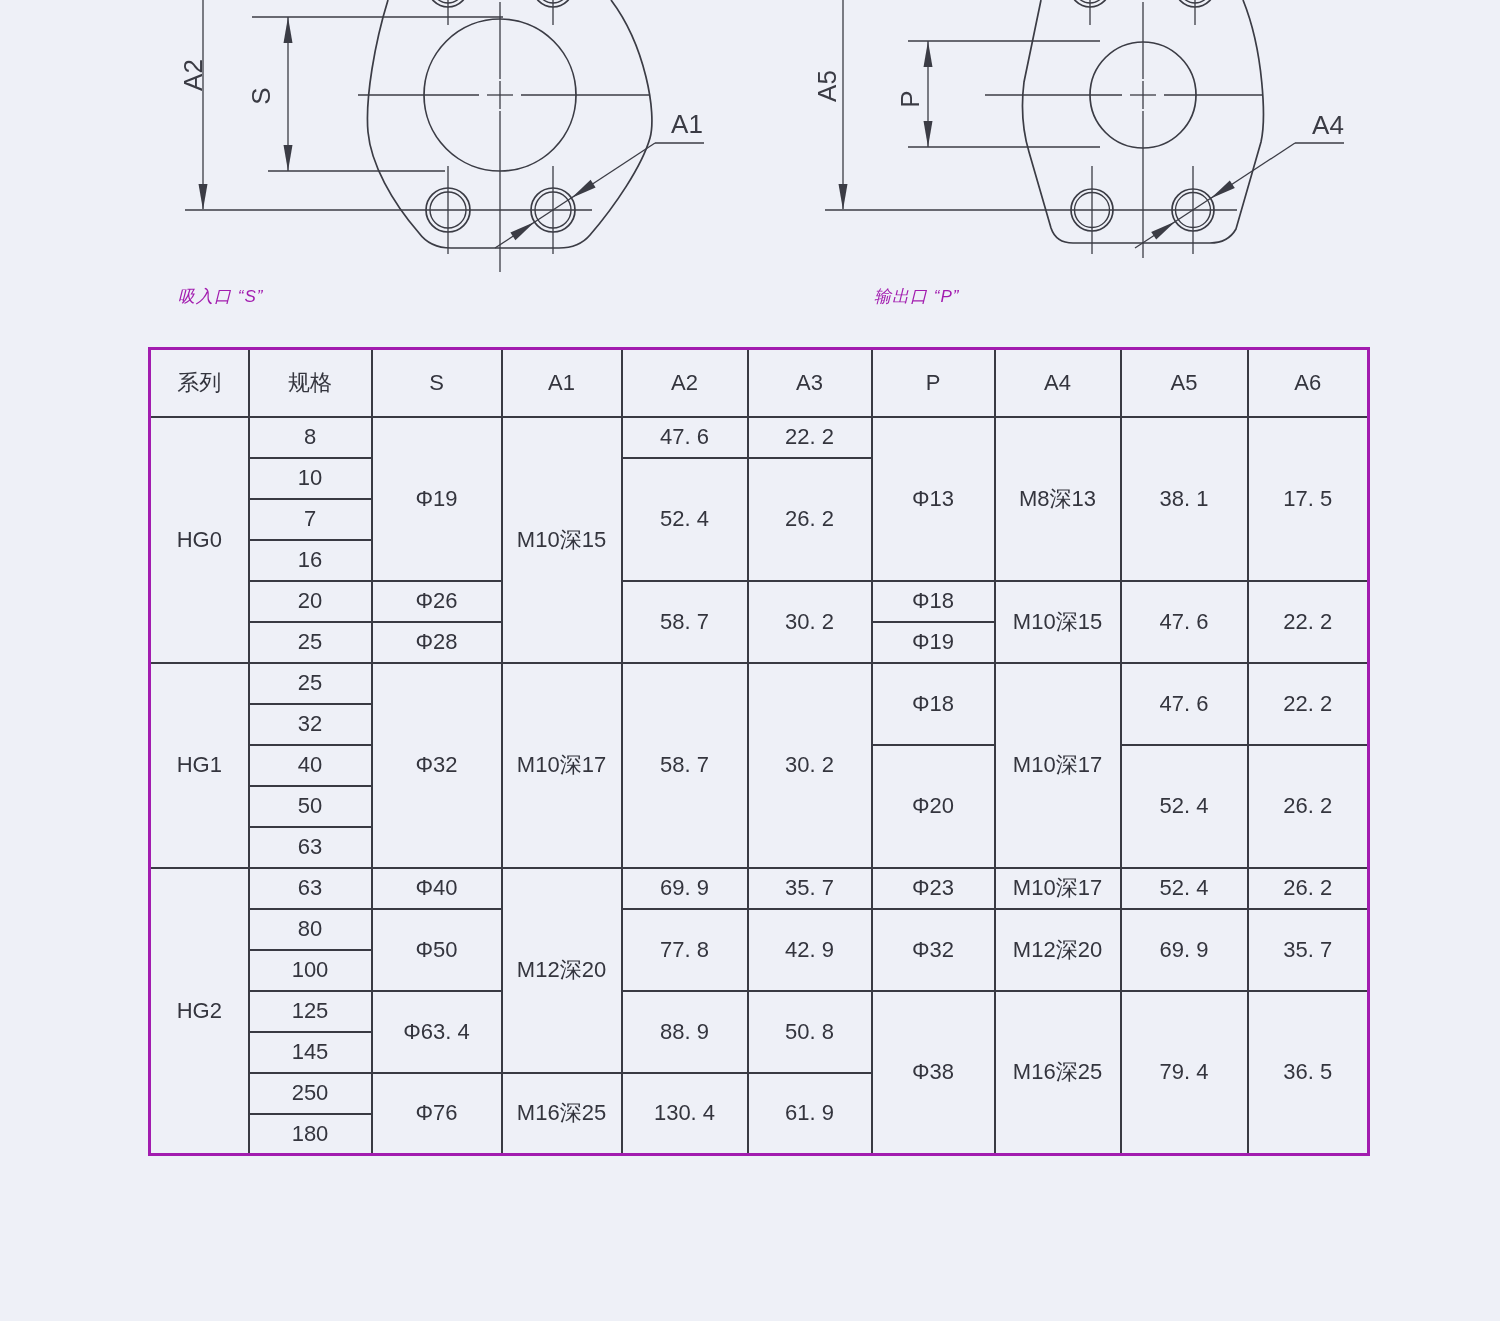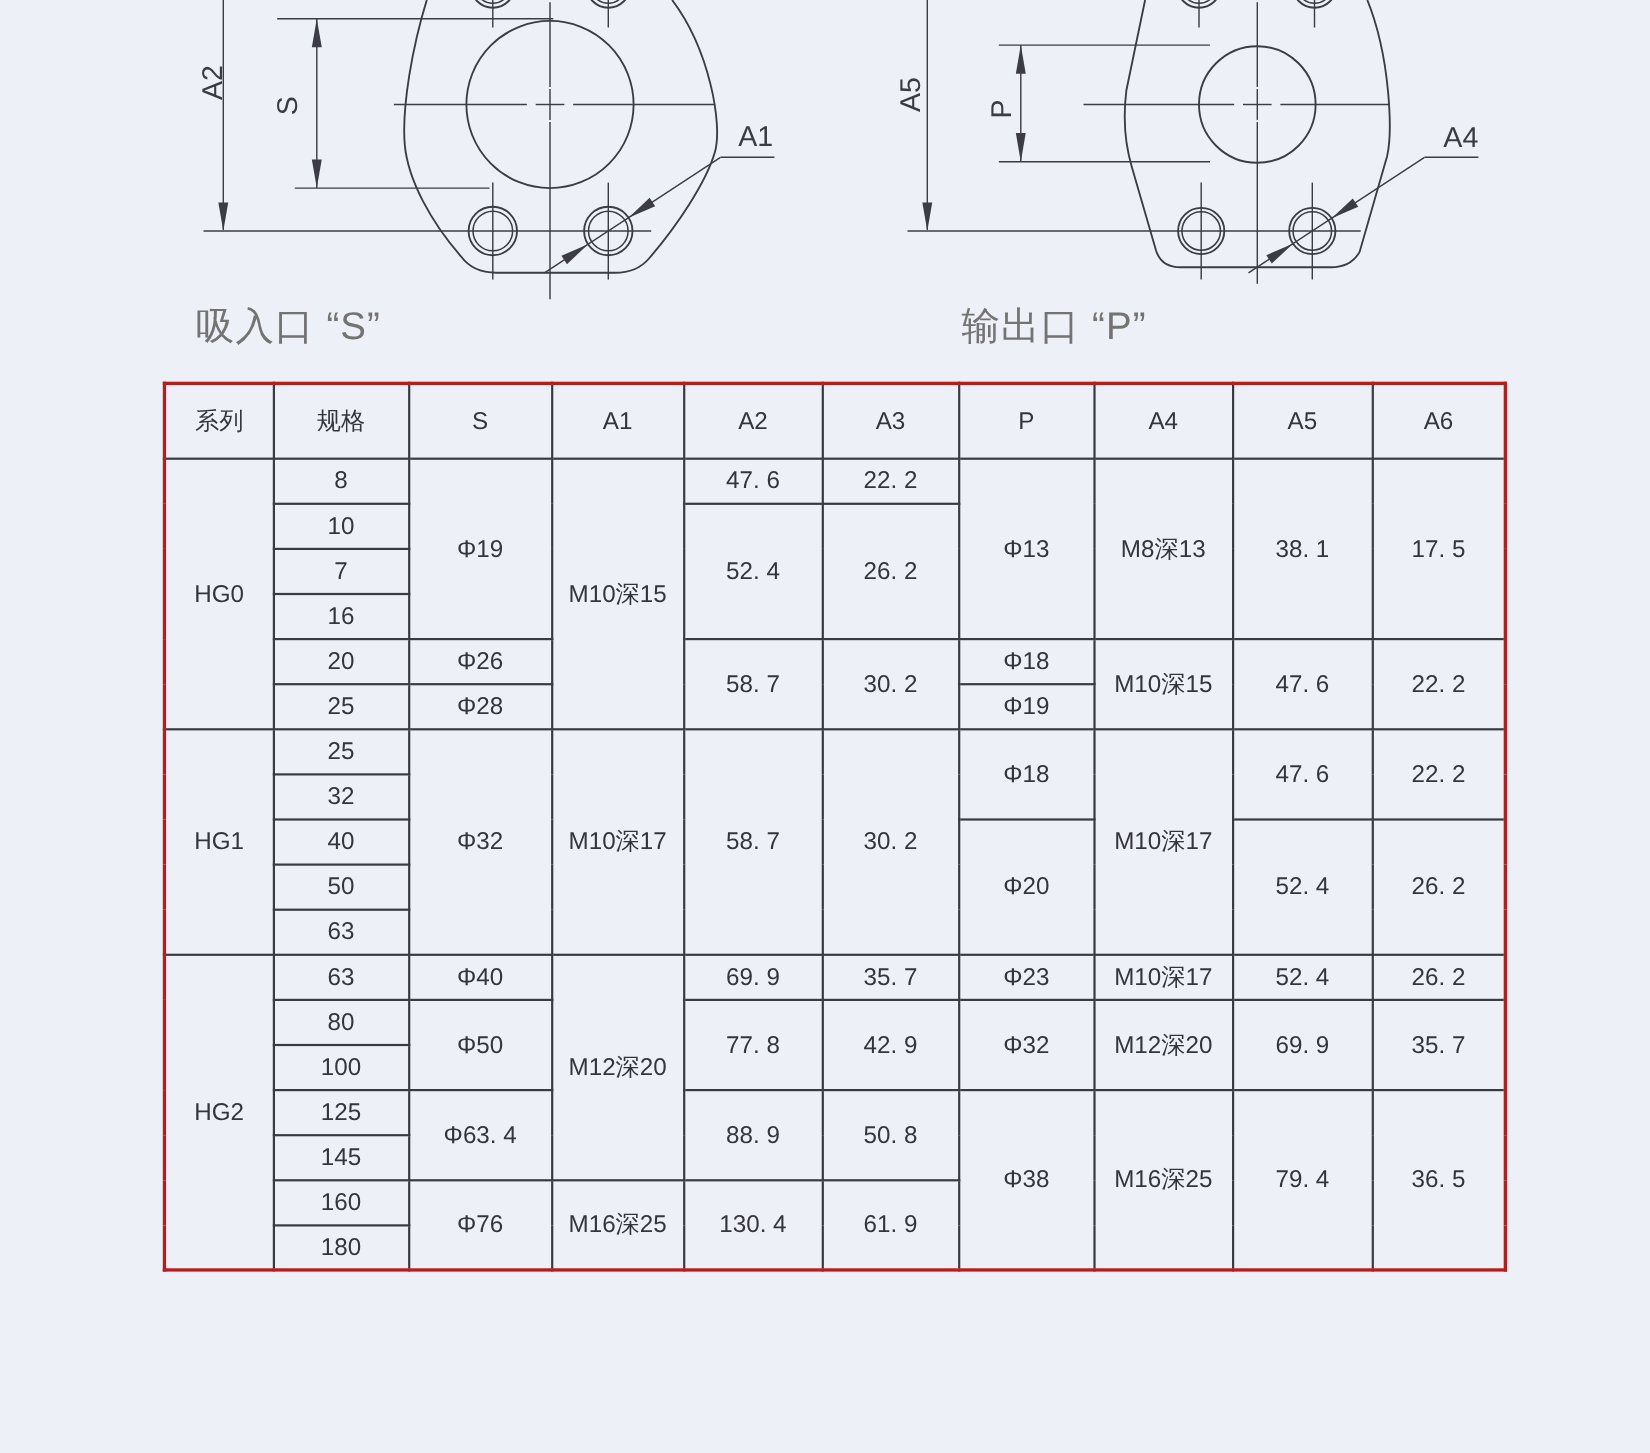--- a/index.html
+++ b/index.html
@@ -24,35 +24,36 @@
     font-size:26px;
     color:#3a3b44;
     white-space:nowrap;
     line-height:1;
   }
   .dim-label.rot{
     transform:translate(-50%,-50%) rotate(-90deg);
   }
   .caption{
     position:absolute;
-    font-size:35px;
-    color:#737373;
+    font-size:17px;
+    color:#a21caf;
     letter-spacing:1px;
     white-space:nowrap;
     line-height:32px;
+    font-style:italic;
   }
   .table-wrap{
     position:absolute;
     left:148px;
     top:347px;
   }
   table.dim-table{
     border-collapse:collapse;
     table-layout:fixed;
-    border:3px solid #b91c1c;
+    border:3px solid #a21caf;
   }
   table.dim-table th,
   table.dim-table td{
     border:2px solid #393a43;
     text-align:center;
     vertical-align:middle;
     font-size:22px;
     font-weight:400;
     color:#34353e;
     padding:0;
@@ -319,21 +320,21 @@
             <td rowspan="2">50. 8</td>
             <td rowspan="4">Φ38</td>
             <td rowspan="4">M16深25</td>
             <td rowspan="4">79. 4</td>
             <td rowspan="4">36. 5</td>
           </tr>
           <tr>
             <td>145</td>
           </tr>
           <tr>
-            <td>160</td>
+            <td>250</td>
             <td rowspan="2">Φ76</td>
             <td rowspan="2">M16深25</td>
             <td rowspan="2">130. 4</td>
             <td rowspan="2">61. 9</td>
           </tr>
           <tr>
             <td>180</td>
           </tr>
         </tbody>
       </table>

